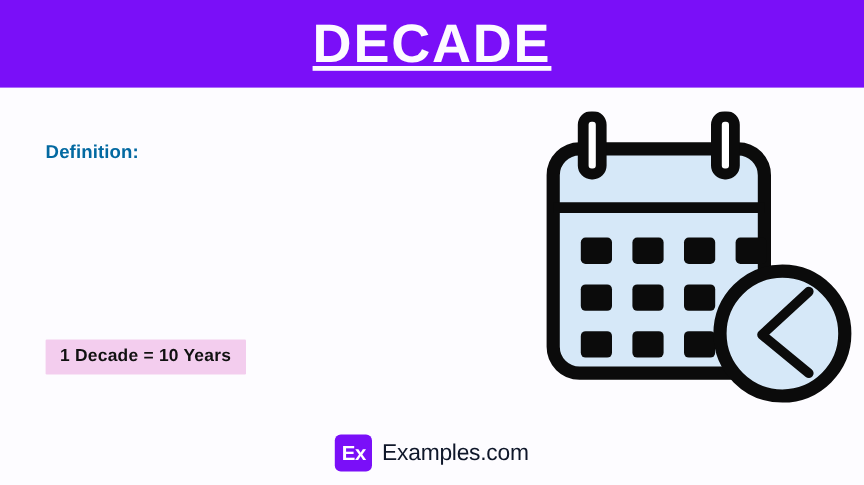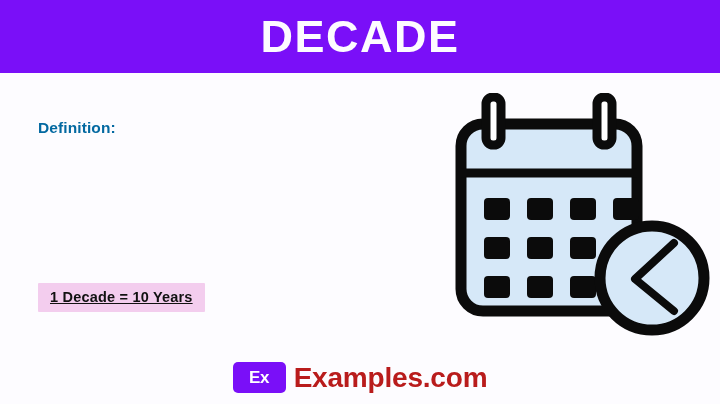--- a/index.html
+++ b/index.html
@@ -36,20 +36,21 @@
   }
   .header-title {
     color: #fdfbff;
     font-family: "Liberation Sans", sans-serif;
     font-size: 45px;
     font-weight: bold;
     letter-spacing: 1.5px;
     line-height: 1;
     margin: 0;
     padding: 0;
+    text-decoration: underline;
   }
 
   
   .body-area {
     position: absolute;
     left: 0;
     top: 73px;
     width: 720px;
     height: 331px;
   }
@@ -78,21 +79,20 @@
     left: 38px;
     top: 210px;
     background: #f3cdee;
     color: #111111;
     font-size: 14.5px;
     font-weight: bold;
     padding: 6px 12px 7px 12px;
     display: inline-block;
     letter-spacing: 0.2px;
     border-radius: 1px;
-    text-decoration: underline;
   }
 
   
   .illustration {
     position: absolute;
     left: 448px;
     top: 20px;
     width: 272px;
     height: 250px;
   }
@@ -105,41 +105,41 @@
     position: absolute;
     left: 0;
     top: 355px;
     width: 720px;
     height: 45px;
     display: flex;
     align-items: center;
     justify-content: center;
   }
   .logo-mark {
-    width: 53px;
+    width: 31px;
     height: 31px;
     background: #7a0ff8;
     border-radius: 5px;
     display: flex;
     align-items: center;
     justify-content: center;
     margin-right: 8px;
     flex: 0 0 auto;
   }
   .logo-mark span {
     color: #ffffff;
     font-size: 17px;
     font-weight: bold;
     line-height: 1;
     letter-spacing: -0.3px;
   }
   .logo-text {
-    font-size: 28px;
-    font-weight: bold;
-    color: #b91c1c;
+    font-size: 19px;
+    font-weight: normal;
+    color: #0f172a;
     letter-spacing: -0.2px;
     line-height: 1;
   }
 </style>
 </head>
 <body>
 
 <div class="card">
 
   <div class="header">

